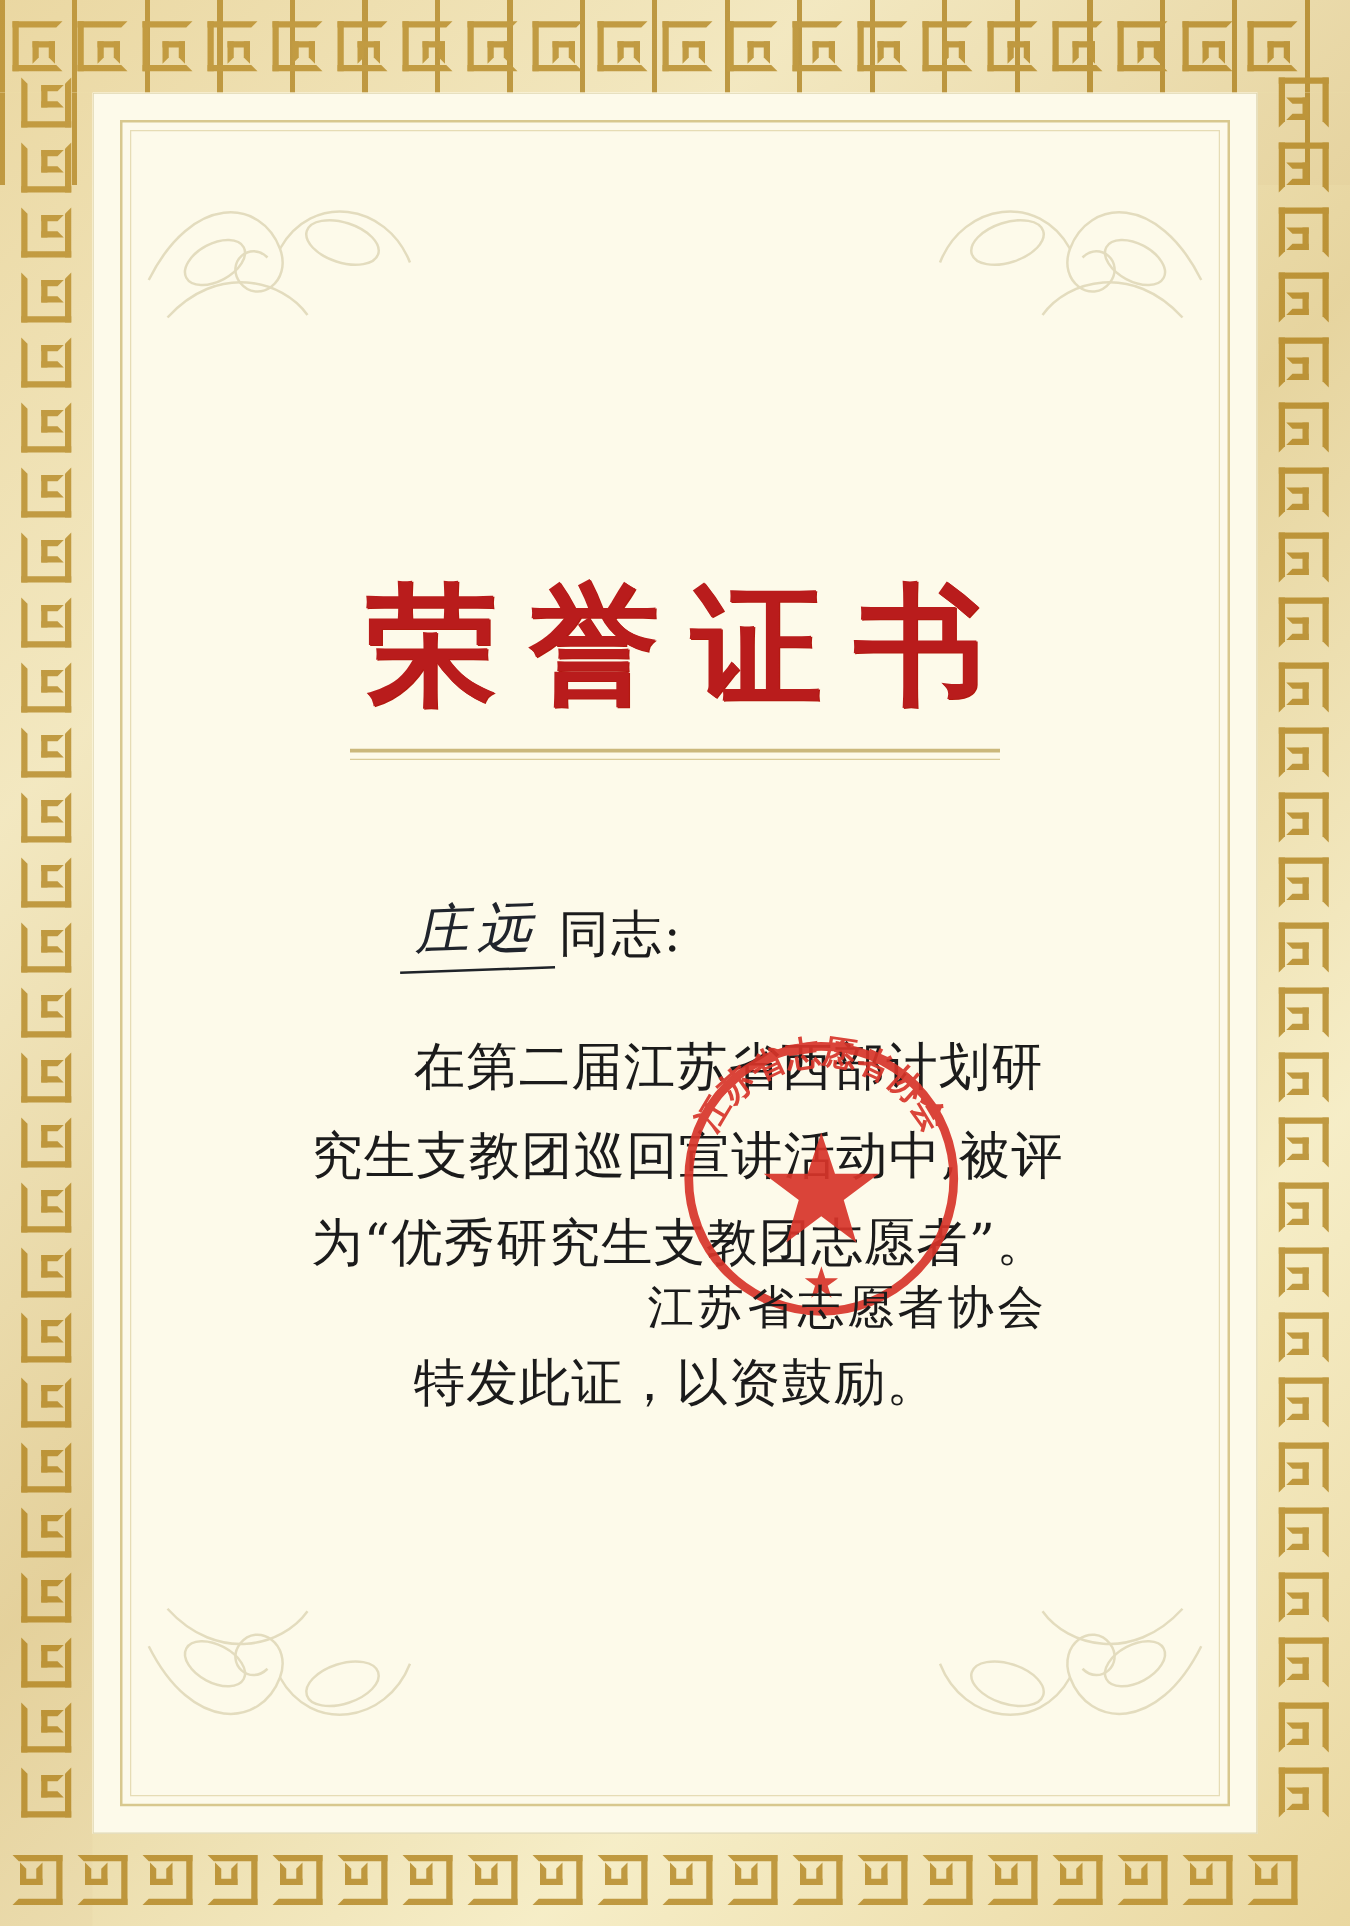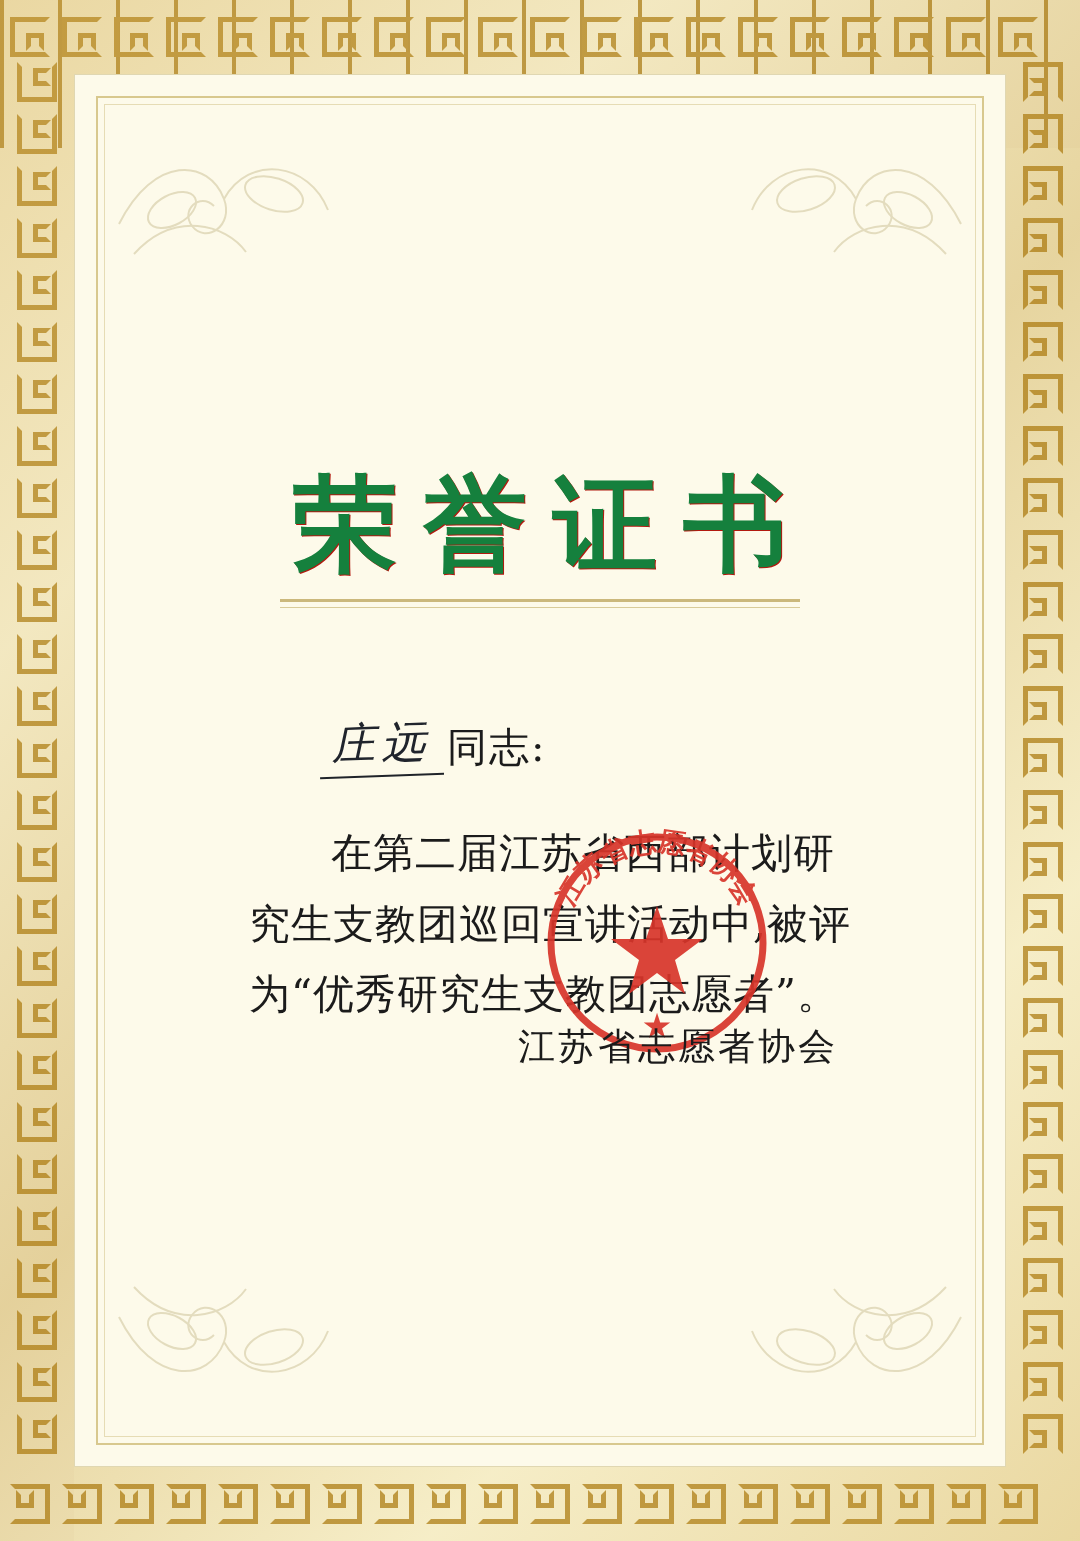--- a/index.html
+++ b/index.html
@@ -131,25 +131,25 @@
   .emblem-heart  { width: 120px; height: 112px; }
 
   
   .title-wrap {
     position: absolute;
     top: 395px;
     width: 100%;
     text-align: center;
   }
   .title {
-    font-family: Liberation Serif, serif;
+    font-family: Liberation Mono, monospace;
     font-size: 104px;
     letter-spacing: 26px;
     font-weight: bold;
-    color: #15803d;
+    color: #b91c1c;
     text-indent: 26px;
     line-height: 1.08;
     text-shadow: 1px 1px 0 #b2190f;
   }
   .title-rules {
     margin: 18px auto 0;
     width: 520px;
   }
   .title-rules .r1 {
     height: 3px;
@@ -387,20 +387,21 @@
         <div class="r2"></div>
       </div>
     </div>
 
     <div class="body-block">
       <div class="salutation">
         <span class="name-hand">庄远</span>
         <span class="salut-text">同志:</span>
       </div>
       <p class="para first">在第二届江苏省西部计划研究生支教团巡回宣讲活动中,被评为“优秀研究生支教团志愿者”。</p>
+      <p class="para second">特发此证，以资鼓励。</p>
     </div>
 
     <svg class="seal" viewBox="0 0 258 258">
       <defs>
         <path id="sealArc" d="M 129 129 m -92 0 a 92 92 0 1 1 184 0"></path>
         <path id="sealArcBottom" d="M 129 129 m -92 0 a 92 92 0 1 0 184 0"></path>
       </defs>
       <circle cx="129" cy="129" r="106" fill="none" stroke="#d8352a" stroke-width="7"></circle>
       <polygon fill="#d8352a" points="129,92 140,125 175,125 147,146 157,180 129,159 101,180 111,146 83,125 118,125"></polygon>
       <text class="ring-text">

